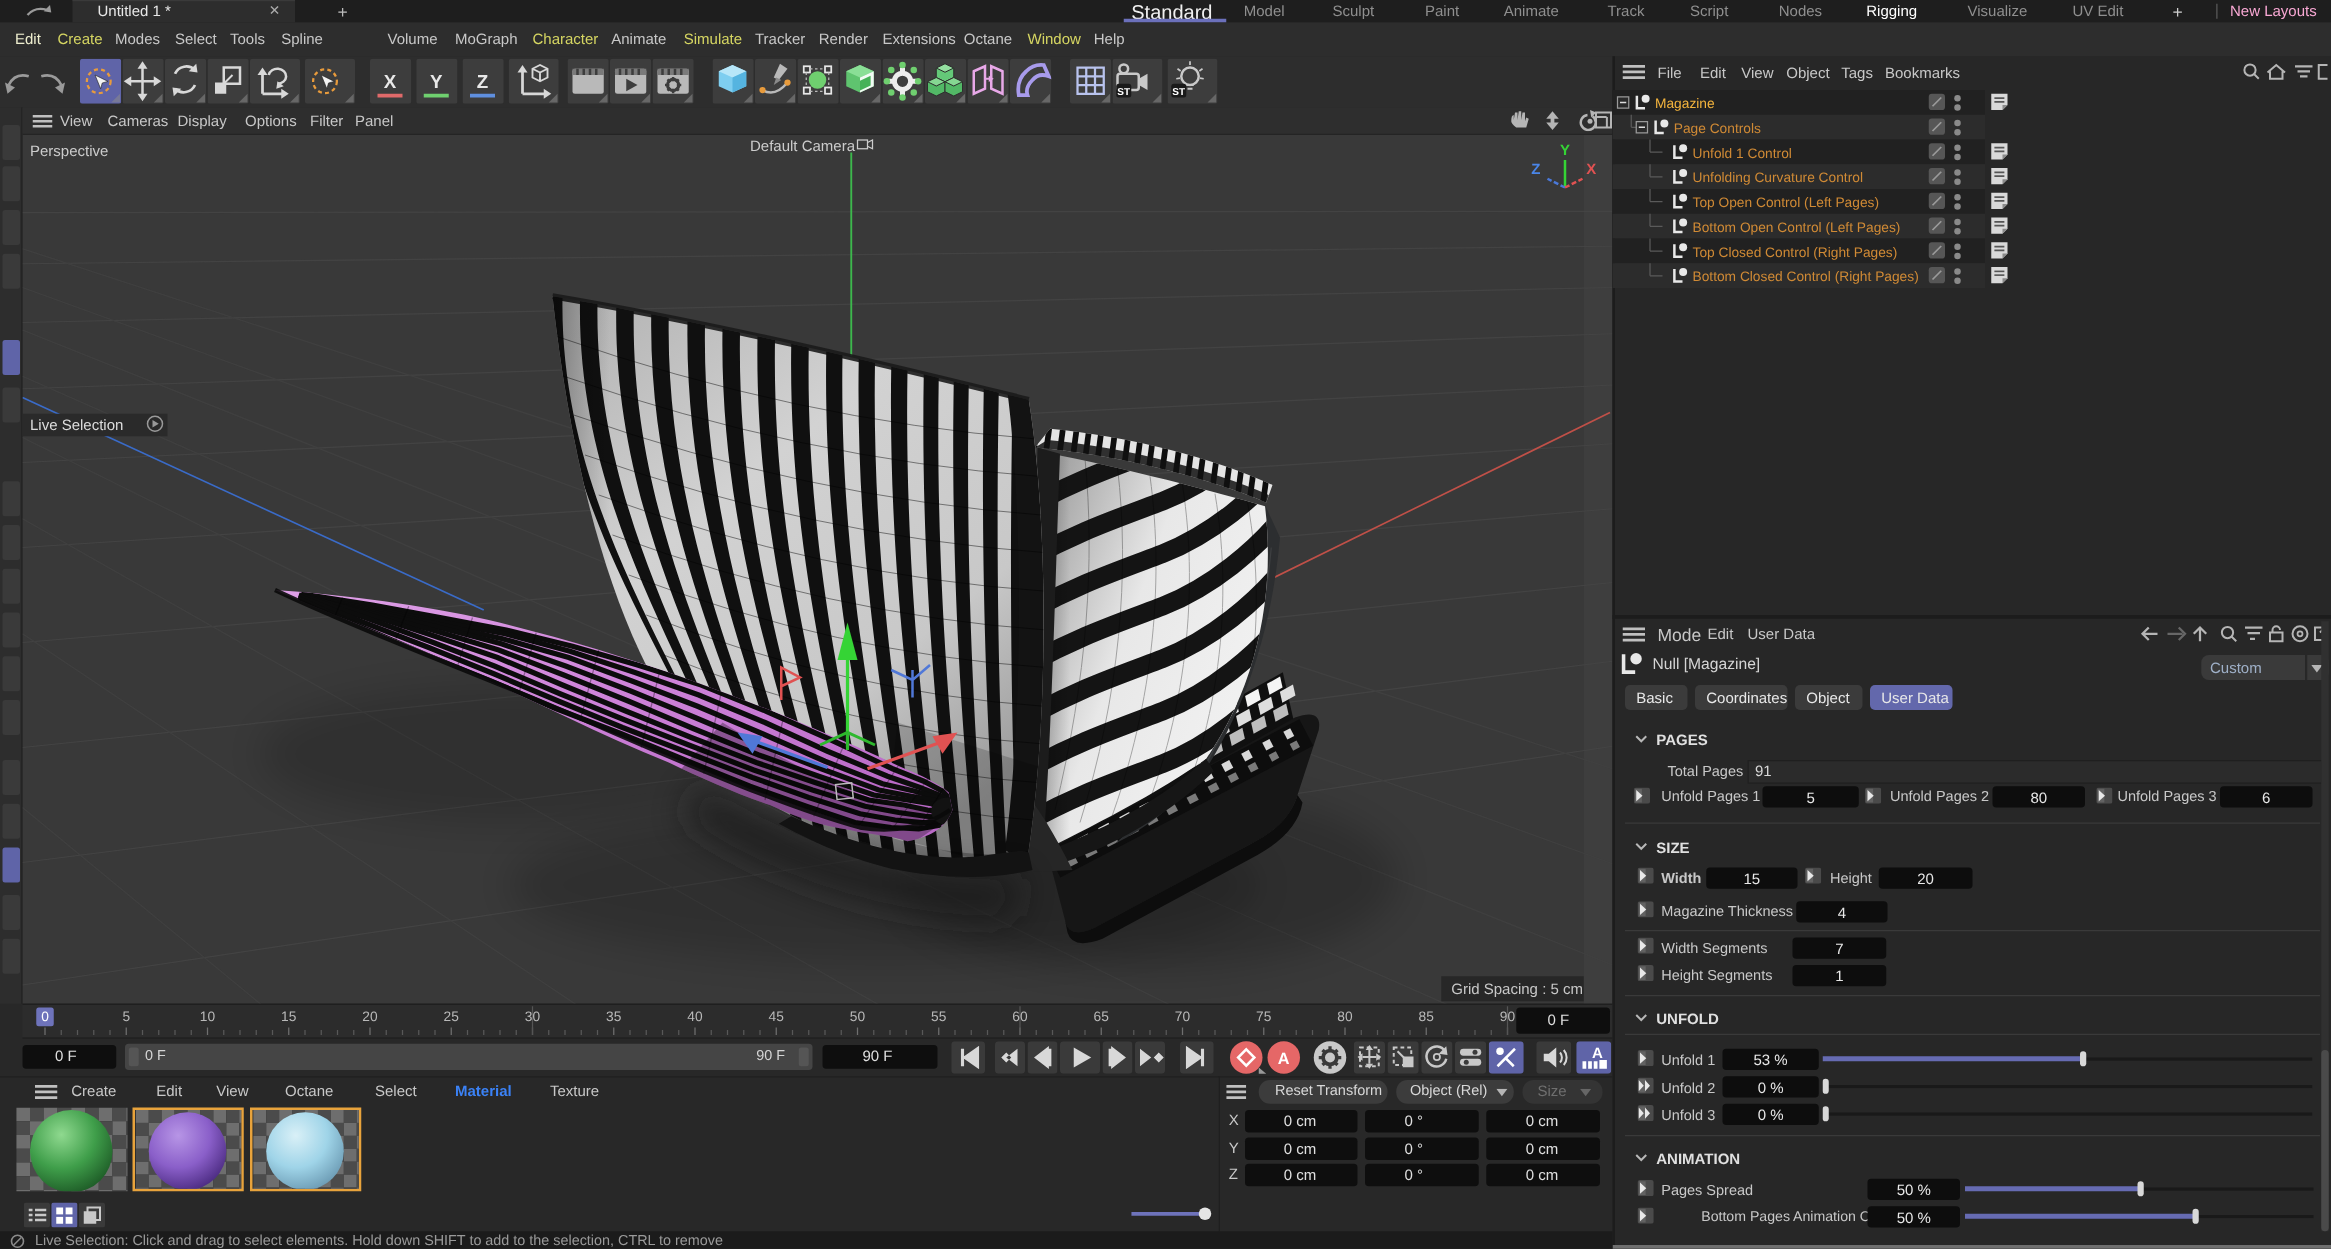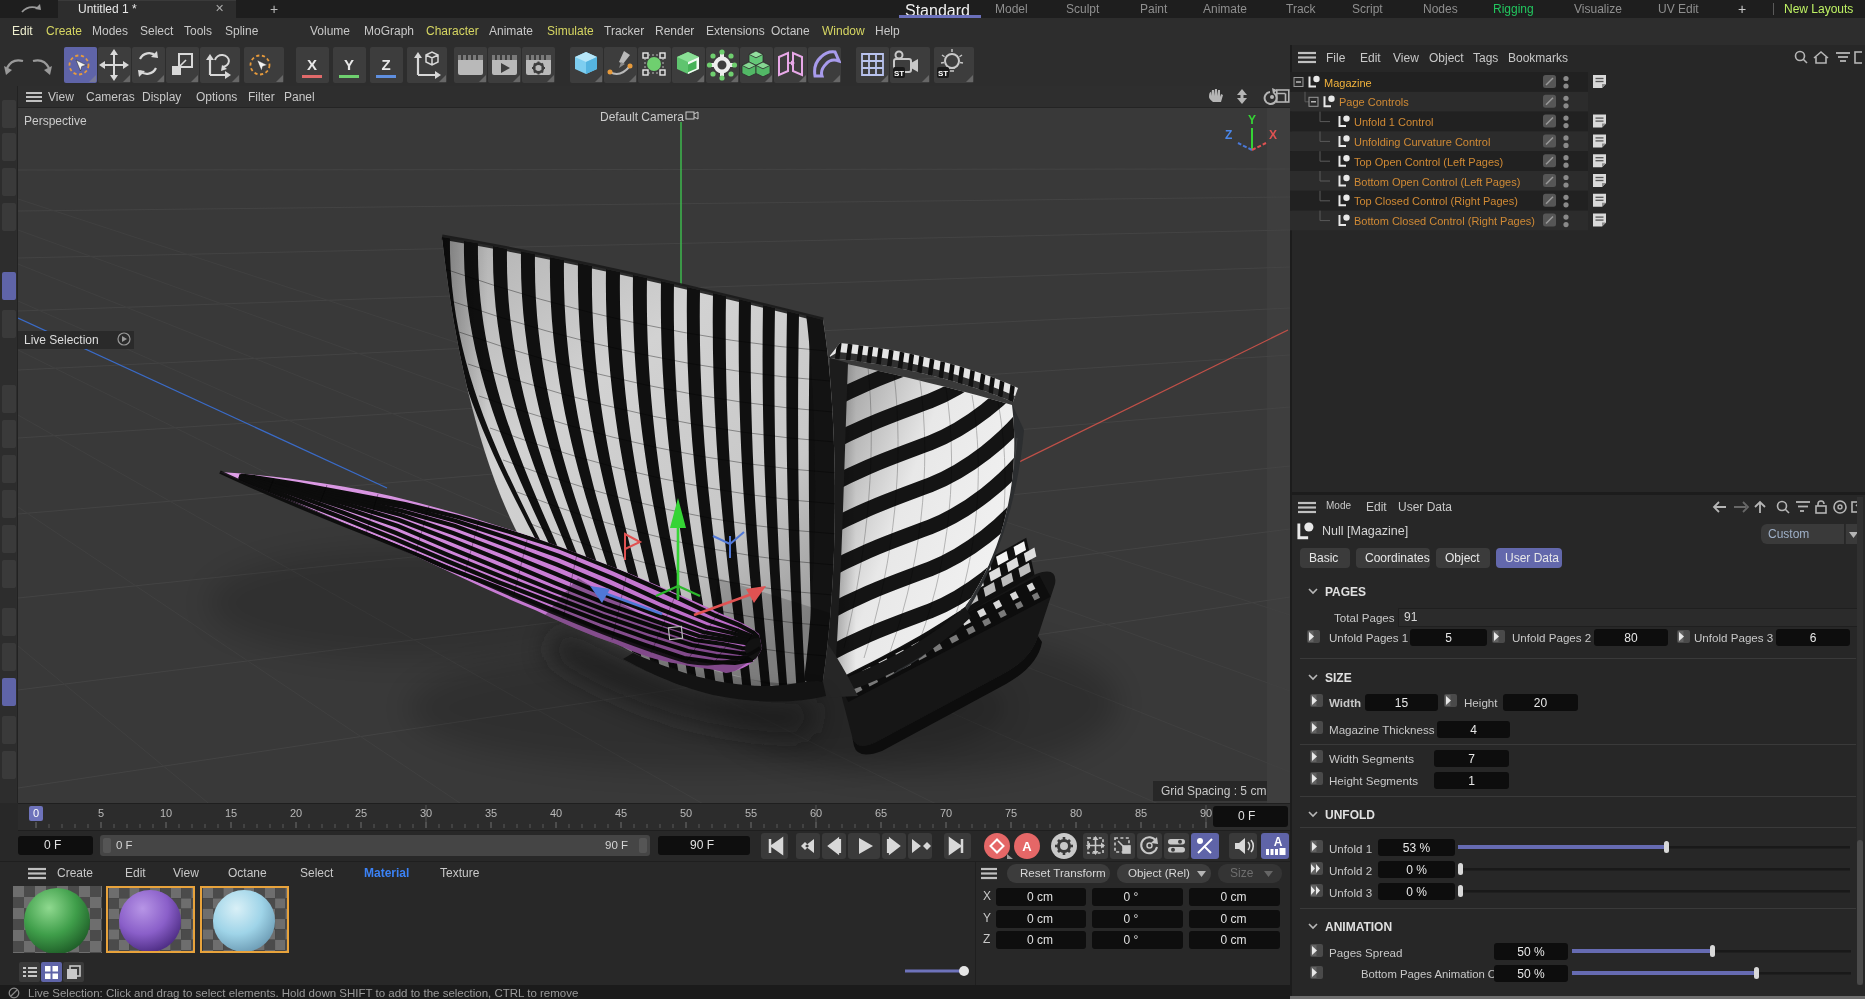--- a/index.html
+++ b/index.html
@@ -16,26 +16,26 @@
 <div style="position:absolute;left:270px;top:1px;font-size:14px;color:#bbbbbb;font-weight:normal;white-space:nowrap;">+</div>
 <div style="position:absolute;left:905px;top:2px;font-size:16px;color:#f0f0f0;font-weight:normal;white-space:nowrap;">Standard</div>
 <div style="position:absolute;left:899px;top:15px;width:82px;height:3px;background:#6b70bb"></div>
 <div style="position:absolute;left:995px;top:2px;font-size:12px;color:#8f8f8f;font-weight:normal;white-space:nowrap;">Model</div>
 <div style="position:absolute;left:1066px;top:2px;font-size:12px;color:#8f8f8f;font-weight:normal;white-space:nowrap;">Sculpt</div>
 <div style="position:absolute;left:1140px;top:2px;font-size:12px;color:#8f8f8f;font-weight:normal;white-space:nowrap;">Paint</div>
 <div style="position:absolute;left:1203px;top:2px;font-size:12px;color:#8f8f8f;font-weight:normal;white-space:nowrap;">Animate</div>
 <div style="position:absolute;left:1286px;top:2px;font-size:12px;color:#8f8f8f;font-weight:normal;white-space:nowrap;">Track</div>
 <div style="position:absolute;left:1352px;top:2px;font-size:12px;color:#8f8f8f;font-weight:normal;white-space:nowrap;">Script</div>
 <div style="position:absolute;left:1423px;top:2px;font-size:12px;color:#8f8f8f;font-weight:normal;white-space:nowrap;">Nodes</div>
-<div style="position:absolute;left:1493px;top:2px;font-size:12px;color:#22c55e;font-weight:normal;white-space:nowrap;">Rigging</div>
+<div style="position:absolute;left:1493px;top:2px;font-size:12px;color:#ffffff;font-weight:normal;white-space:nowrap;">Rigging</div>
 <div style="position:absolute;left:1574px;top:2px;font-size:12px;color:#8f8f8f;font-weight:normal;white-space:nowrap;">Visualize</div>
 <div style="position:absolute;left:1658px;top:2px;font-size:12px;color:#8f8f8f;font-weight:normal;white-space:nowrap;">UV Edit</div>
 <div style="position:absolute;left:1738px;top:1px;font-size:14px;color:#cccccc;font-weight:normal;white-space:nowrap;">+</div>
 <div style="position:absolute;left:1773px;top:3px;width:1px;height:12px;background:#5a5a5a"></div>
-<div style="position:absolute;left:1784px;top:2px;font-size:12px;color:#bef264;font-weight:normal;white-space:nowrap;">New Layouts</div>
+<div style="position:absolute;left:1784px;top:2px;font-size:12px;color:#f9a8d4;font-weight:normal;white-space:nowrap;">New Layouts</div>
 <div style="position:absolute;left:0px;top:18px;width:1865px;height:27px;background:#2d2d2d"></div>
 <div style="position:absolute;left:12px;top:24px;font-size:12px;color:#eeeecf;font-weight:normal;white-space:nowrap;">Edit</div>
 <div style="position:absolute;left:46px;top:24px;font-size:12px;color:#d6d662;font-weight:normal;white-space:nowrap;">Create</div>
 <div style="position:absolute;left:92px;top:24px;font-size:12px;color:#c8c8c8;font-weight:normal;white-space:nowrap;">Modes</div>
 <div style="position:absolute;left:140px;top:24px;font-size:12px;color:#c8c8c8;font-weight:normal;white-space:nowrap;">Select</div>
 <div style="position:absolute;left:184px;top:24px;font-size:12px;color:#c8c8c8;font-weight:normal;white-space:nowrap;">Tools</div>
 <div style="position:absolute;left:225px;top:24px;font-size:12px;color:#c8c8c8;font-weight:normal;white-space:nowrap;">Spline</div>
 <div style="position:absolute;left:269px;top:24px;font-size:12px;color:#d6d662;font-weight:normal;white-space:nowrap;margin-top:38px;">Mesh</div>
 <div style="position:absolute;left:310px;top:24px;font-size:12px;color:#c8c8c8;font-weight:normal;white-space:nowrap;">Volume</div>
 <div style="position:absolute;left:364px;top:24px;font-size:12px;color:#c8c8c8;font-weight:normal;white-space:nowrap;">MoGraph</div>
@@ -1345,21 +1345,21 @@
       </g>
     </svg>
 <div style="position:absolute;left:1290px;top:492px;width:575px;height:3px;background:#1c1c1c"></div>
 <svg style="position:absolute;left:1298px;top:501px" width="18" height="13" viewBox="0 0 18 13">
       <g stroke="#c0c0c0" stroke-width="2.2">
         <line x1="0" y1="2" x2="18" y2="2"></line>
         <line x1="0" y1="6.5" x2="18" y2="6.5"></line>
         <line x1="0" y1="11" x2="18" y2="11"></line>
       </g>
     </svg>
-<div style="position:absolute;left:1326px;top:500px;font-size:10px;color:#c8c8c8;font-weight:normal;white-space:nowrap;">Mode</div>
+<div style="position:absolute;left:1326px;top:500px;font-size:14px;color:#c8c8c8;font-weight:normal;white-space:nowrap;">Mode</div>
 <div style="position:absolute;left:1366px;top:500px;font-size:12px;color:#c8c8c8;font-weight:normal;white-space:nowrap;">Edit</div>
 <div style="position:absolute;left:1398px;top:500px;font-size:12px;color:#c8c8c8;font-weight:normal;white-space:nowrap;">User Data</div>
 <svg style="position:absolute;left:1712px;top:499px" width="150" height="16" viewBox="0 0 150 16">
       <g stroke="#b5b5b5" stroke-width="1.8" fill="none">
         <path d="M14 8 H2 M7 3 l-5 5 5 5"></path>
         <path d="M22 8 h12 M31 3 l5 5 -5 5" opacity="0.45"></path>
         <path d="M48 14 V3 M43 8 l5 -5 5 5"></path>
       </g>
       <circle cx="70" cy="7" r="4.5" fill="none" stroke="#b5b5b5" stroke-width="1.6"></circle>
       <line x1="73" y1="10" x2="77" y2="14" stroke="#b5b5b5" stroke-width="1.6"></line>

